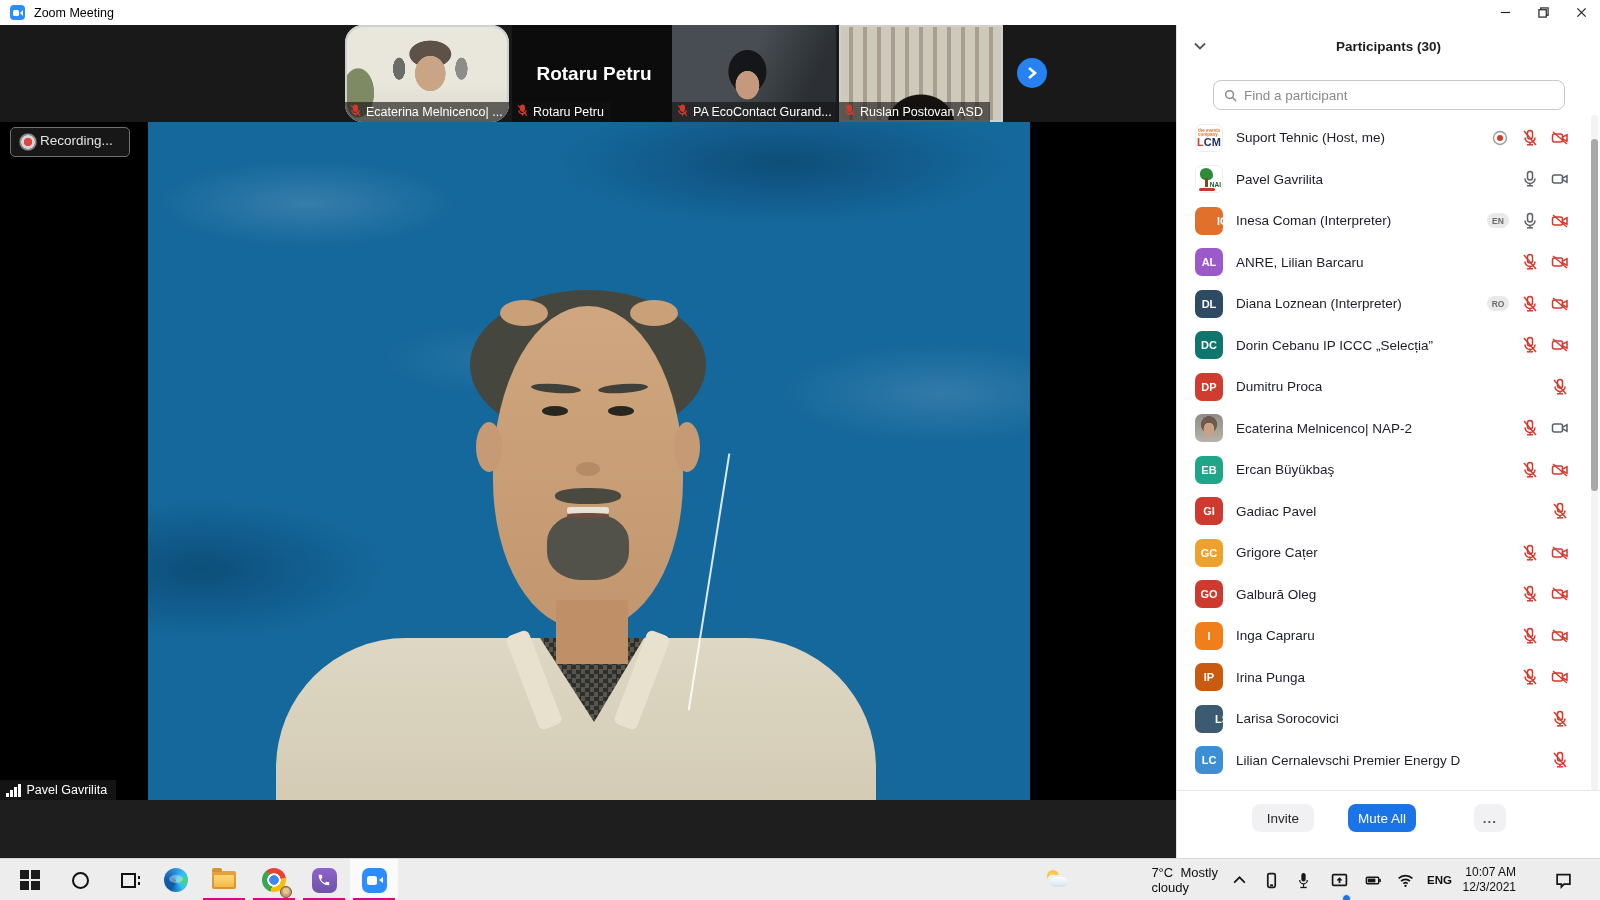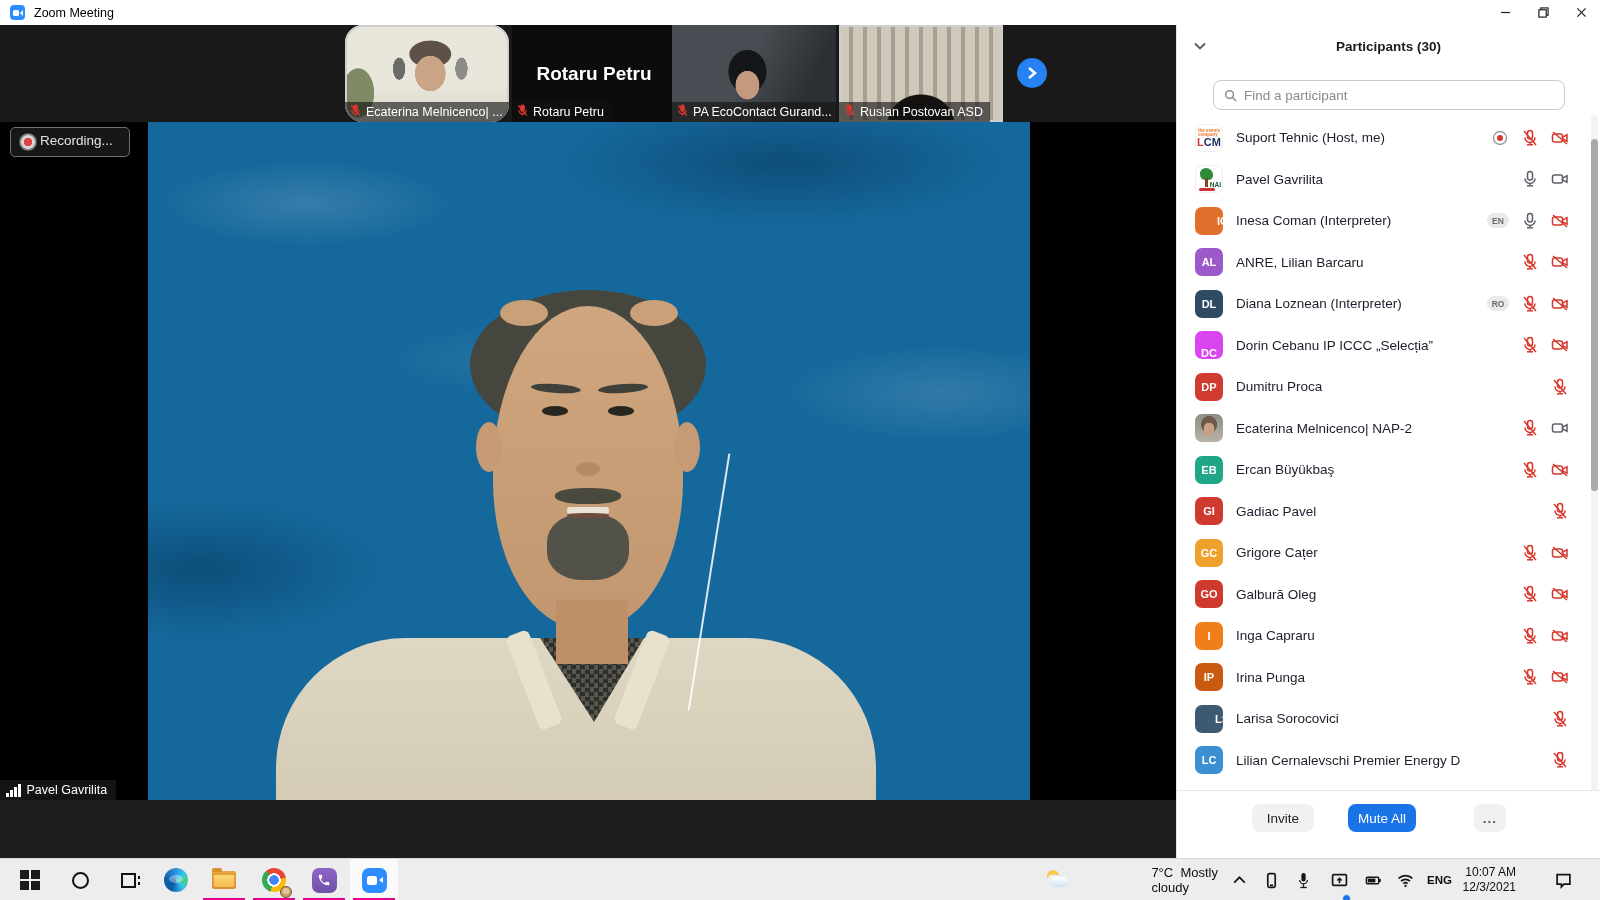--- a/index.html
+++ b/index.html
@@ -461,21 +461,21 @@
             </svg>
             <svg class="s-icon" viewBox="0 0 18 18" fill="none" stroke="#d8372c" stroke-width="1.5">
               <rect x="1.5" y="5" width="10" height="8" rx="2"></rect>
               <path d="M11.5 8.2 16 5.8v6.4l-4.5-2.4z"></path>
               <line x1="2" y1="3" x2="16" y2="15" stroke="#d8372c" stroke-width="1.5"></line>
             </svg>
           </div>
   </div>
 
   <div class="p-row">
-    <div class="p-avatar" style="background: #d946ef; align-items: flex-end;">
+    <div class="p-avatar" style="background: #0f766e;">
             <span>DC</span>
           </div>
     <div class="p-name">Dorin Cebanu IP ICCC „Selecția”</div>
     <div class="p-icons">
             <svg class="s-icon" viewBox="0 0 18 18" fill="none" stroke="#d8372c" stroke-width="1.5">
               <rect x="6.5" y="1.5" width="5" height="8.5" rx="2.5"></rect>
               <path d="M4 8.5a5 5 0 0 0 10 0"></path>
               <line x1="9" y1="13.5" x2="9" y2="15.5"></line>
               <line x1="6" y1="15.8" x2="12" y2="15.8"></line>
               <line x1="3" y1="2" x2="15" y2="16" stroke="#d8372c" stroke-width="1.5"></line>

